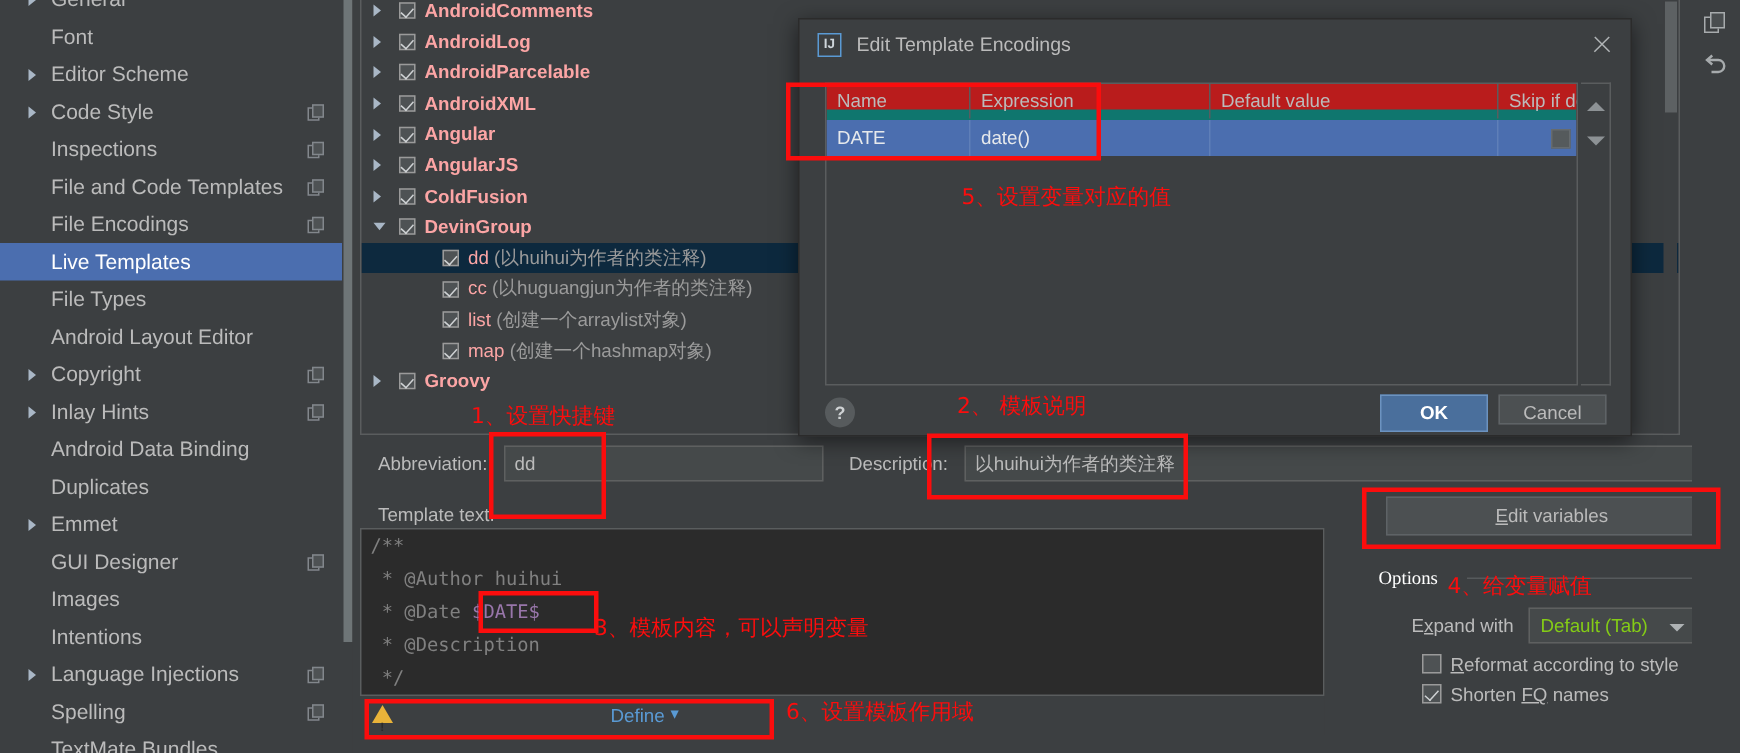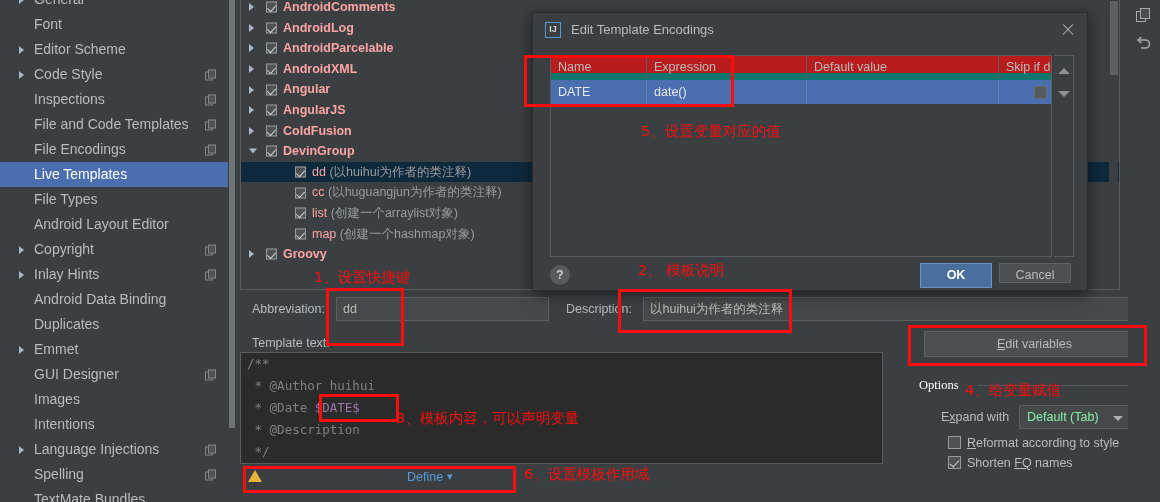--- a/index.html
+++ b/index.html
@@ -141,21 +141,21 @@
     color: #bbbbbb; font-size: 12.5px; text-align: center;
     line-height: 24px; height: 26px;
   }
   .btn u { text-decoration: underline; }
 
   .grp-title { position: absolute; font-size: 12.5px; color: #ffffff; font-family: Liberation Serif, serif; }
   .grp-line { position: absolute; height: 1px; background: #565a5c; }
 
   .combo {
     position: absolute; background: #45494a; border: 1px solid #5e6060;
-    color: #86efac; font-size: 12.5px; line-height: 22px; height: 24px;
+    color: #84cc16; font-size: 12.5px; line-height: 22px; height: 24px;
     padding-left: 7px;
   }
   .combo .caret {
     position: absolute; right: 8px; top: 10px;
     width: 0; height: 0; border-left: 5px solid transparent;
     border-right: 5px solid transparent; border-top: 5px solid #aeb2b4;
   }
   .cbx {
     position: absolute; width: 13px; height: 13px;
     border: 1px solid #9a9a9a; background: #4e5254;

